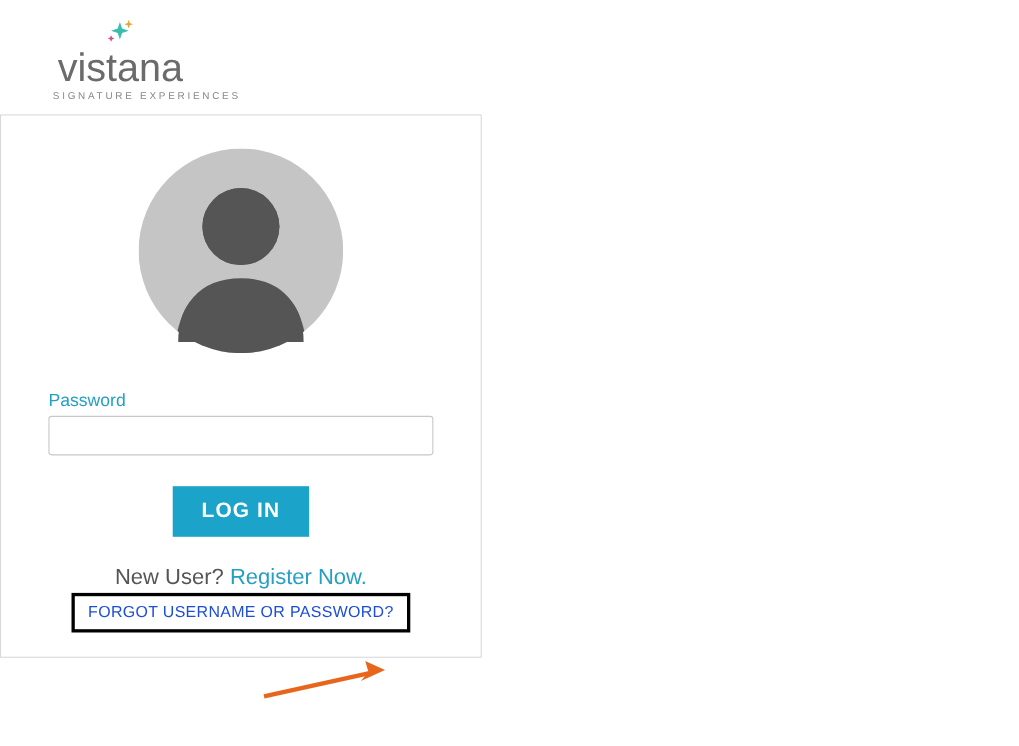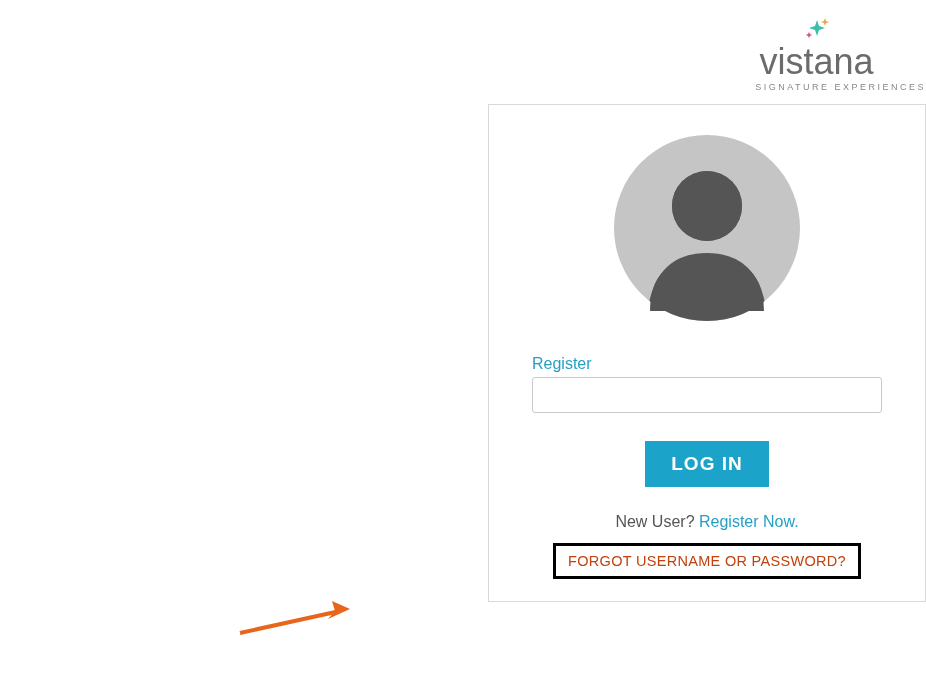--- a/index.html
+++ b/index.html
@@ -12,21 +12,21 @@
       font-family: -apple-system, BlinkMacSystemFont, 'Segoe UI', Helvetica, Arial, sans-serif;
       background: #ffffff;
       width: 926px;
       height: 678px;
       position: relative;
     }
     
     .page-container {
       display: flex;
       flex-direction: column;
-      align-items: flex-end;
+      align-items: flex-start;
       padding-top: 18px;
     }
     
     .logo-container {
       margin-bottom: 12px;
       text-align: center;
     }
     
     .logo-sparkle {
       display: flex;
@@ -95,38 +95,38 @@
       padding: 12px 26px;
       font-size: 19px;
       font-weight: 700;
       letter-spacing: 1px;
       cursor: pointer;
       margin-top: 10px;
       margin-bottom: 26px;
     }
     
     .new-user-text {
-      font-size: 16px;
+      font-size: 20px;
       color: #555555;
-      margin-bottom: 12px;
+      margin-bottom: 2px;
     }
     
     .register-link {
       color: #259fc4;
       cursor: pointer;
       text-decoration: none;
     }
     
     .forgot-link-container {
       border: 3px solid #000000;
       padding: 6px 12px;
     }
     
     .forgot-link {
-      color: #c2410c;
+      color: #1d4ed8;
       font-size: 14.5px;
       letter-spacing: 0.3px;
       cursor: pointer;
     }
     
     .arrow-annotation {
       position: absolute;
       left: 232px;
       top: 591px;
       pointer-events: none;
@@ -164,21 +164,21 @@
           </clipPath>
         </defs>
         <g clip-path="url(#avatarClip)">
           <circle cx="93" cy="71" r="35" fill="#555555"></circle>
           <path d="M 32 200 Q 32 118 93 118 Q 154 118 154 200 Z" fill="#555555"></path>
         </g>
       </svg>
     </div>
 
     <div class="form-group">
-      <label class="form-label">Register</label>
+      <label class="form-label">Password</label>
       <input type="text" class="form-input" style="">
     </div>
 
 
     <button class="login-button">LOG IN</button>
 
     <div class="new-user-text">
       <span>New User? </span><span class="register-link">Register Now.</span>
     </div>
 

